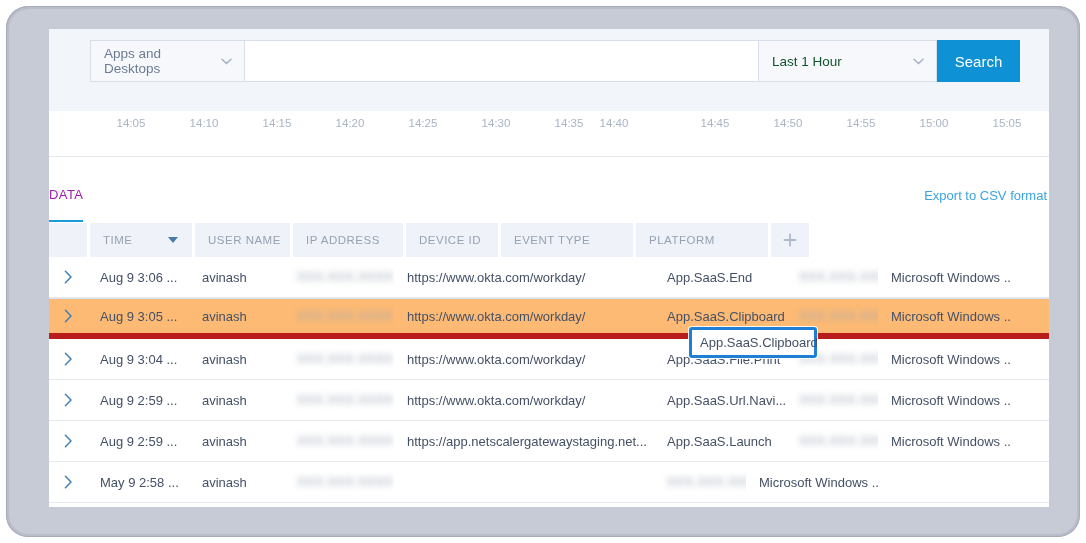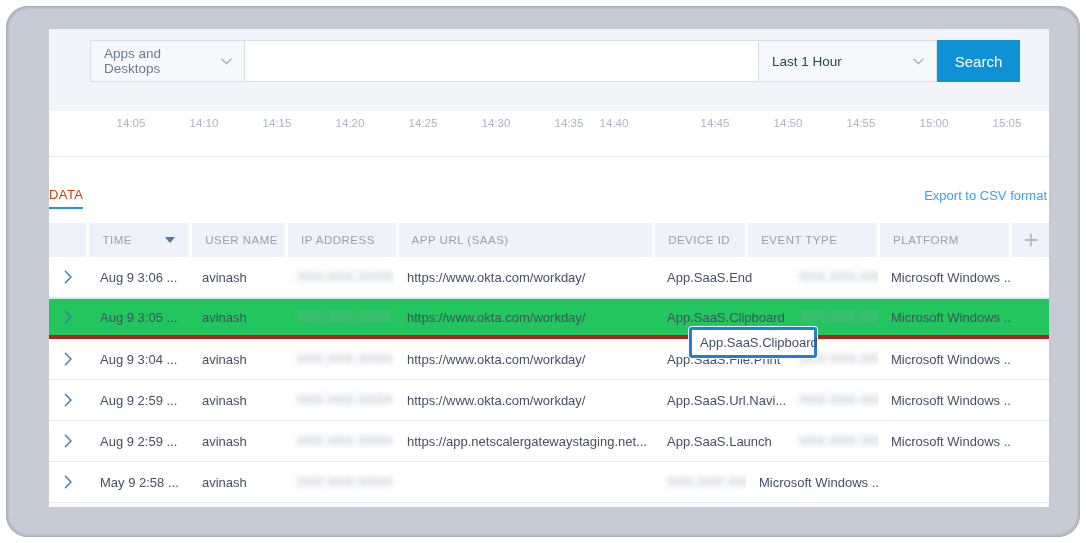--- a/index.html
+++ b/index.html
@@ -132,23 +132,23 @@
   
   .tabrow {
     position: absolute;
     left: 0; top: 150px;
     width: 1000px; height: 42px;
   }
   .tab-data {
     position: absolute;
     left: 0; top: 8px;
     font-size: 13px;
-    color: #c2410c;
+    color: #a21caf;
     letter-spacing: .4px;
-    padding-bottom: 5px;
+    padding-bottom: 18px;
     border-bottom: 2px solid #1b9bd8;
     cursor: pointer;
   }
   .export-link {
     position: absolute;
     right: 2px; top: 9px;
     font-size: 13px;
     color: #3ca3e0;
     cursor: pointer;
   }
@@ -183,21 +183,21 @@
     padding: 0;
   }
   .tbody { }
   .tr {
     display: flex;
     height: 41px;
     border-bottom: 1px solid #e6eaf0;
     background: #ffffff;
     position: relative;
   }
-  .tr.sel { background: #22c55e; border-bottom: 4px solid #b91c1c; border-top: 1px solid #d2e4f4; }
+  .tr.sel { background: #fdba74; border-bottom: 6px solid #b91c1c; border-top: 1px solid #d2e4f4; }
   .tr:last-child { }
   .td {
     display: flex;
     align-items: center;
     padding-left: 13px;
     font-size: 13px;
     color: #445066;
     overflow: hidden;
     white-space: nowrap;
   }
@@ -304,23 +304,20 @@
             <svg class="sortcaret" width="10" height="6" viewBox="0 0 10 6">
               <path d="M0 0 H10 L5 6 Z" fill="#4a7aa8"></path>
             </svg>
           </div>
           <div class="th c2">
             <span>USER NAME</span>
           </div>
           <div class="th c3">
             <span>IP ADDRESS</span>
           </div>
-          <div class="th c4">
-            <span>APP URL (SAAS)</span>
-          </div>
           <div class="th c6">
             <span>DEVICE ID</span>
           </div>
           <div class="th c5">
             <span>EVENT TYPE</span>
           </div>
           <div class="th c7">
             <span>PLATFORM</span>
           </div>
           <div class="th c8 plus">

